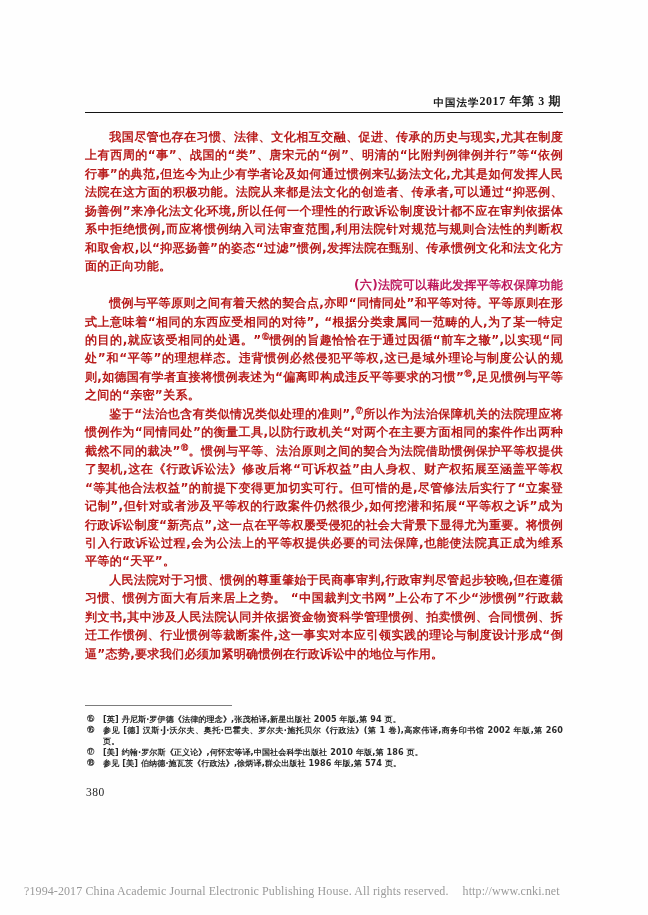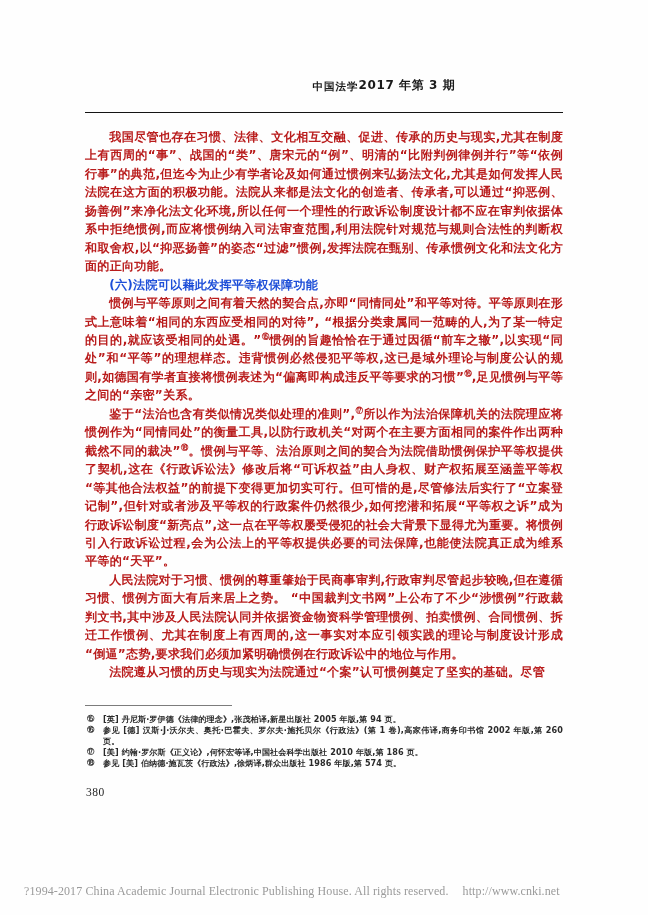--- a/index.html
+++ b/index.html
@@ -31,29 +31,30 @@
     left: 85px;
     top: 0;
     width: 478px;
     height: 915px;
   }
 
   
   .running-head {
     position: absolute;
     left: 0;
-    top: 76px;
+    top: 92px;
     width: 478px;
     height: 18px;
     display: flex;
     align-items: flex-end;
-    justify-content: center;
+    justify-content: flex-end;
     font-size: 10.5px;
     letter-spacing: 0.4px;
     color: #1a1a1a;
+    font-family: Liberation Serif, serif;
   }
   .running-head .journal {
     margin-left: 122px;
     font-weight: 700;
     font-size: 10.5px;
     letter-spacing: 1px;
   }
   .running-head .issue {
     font-weight: 700;
     font-size: 12px;
@@ -89,23 +90,23 @@
     text-indent: 2em;
     word-break: break-all;
   }
 
   p.heading {
     margin: 0;
     font-size: 12.1px;
     line-height: 18.45px;
     letter-spacing: 0.02em;
     font-weight: 700;
-    color: #1d4ed8;
+    color: #be185d;
     text-indent: 2em;
-    text-align: left;
+    text-align: right;
   }
 
   sup.fnref {
     font-size: 7.6px;
     vertical-align: super;
     line-height: 0;
     font-weight: 600;
     letter-spacing: 0;
   }
 
@@ -195,23 +196,22 @@
 
       <p class="para">我国尽管也存在习惯、法律、文化相互交融、促进、传承的历史与现实,尤其在制度上有西周的“事”、战国的“类”、唐宋元的“例”、明清的“比附判例律例并行”等“依例行事”的典范,但迄今为止少有学者论及如何通过惯例来弘扬法文化,尤其是如何发挥人民法院在这方面的积极功能。法院从来都是法文化的创造者、传承者,可以通过“抑恶例、扬善例”来净化法文化环境,所以任何一个理性的行政诉讼制度设计都不应在审判依据体系中拒绝惯例,而应将惯例纳入司法审查范围,利用法院针对规范与规则合法性的判断权和取舍权,以“抑恶扬善”的姿态“过滤”惯例,发挥法院在甄别、传承惯例文化和法文化方面的正向功能。</p>
 
       <p class="heading">(六)法院可以藉此发挥平等权保障功能</p>
 
       <p class="para"><span>惯例与平等原则之间有着天然的契合点,亦即“同情同处”和平等对待。平等原则在形式上意味着“相同的东西应受相同的对待”, “根据分类隶属同一范畴的人,为了某一特定的目的,就应该受相同的处遇。”</span><sup class="fnref">⑮</sup><span>惯例的旨趣恰恰在于通过因循“前车之辙”,以实现“同处”和“平等”的理想样态。违背惯例必然侵犯平等权,这已是域外理论与制度公认的规则,如德国有学者直接将惯例表述为“偏离即构成违反平等要求的习惯”</span><sup class="fnref">⑯</sup><span>,足见惯例与平等之间的“亲密”关系。</span></p>
 
       <p class="para"><span>鉴于“法治也含有类似情况类似处理的准则”,</span><sup class="fnref">⑰</sup><span>所以作为法治保障机关的法院理应将惯例作为“同情同处”的衡量工具,以防行政机关“对两个在主要方面相同的案件作出两种截然不同的裁决”</span><sup class="fnref">⑱</sup><span>。惯例与平等、法治原则之间的契合为法院借助惯例保护平等权提供了契机,这在《行政诉讼法》修改后将“可诉权益”由人身权、财产权拓展至涵盖平等权“等其他合法权益”的前提下变得更加切实可行。但可惜的是,尽管修法后实行了“立案登记制”,但针对或者涉及平等权的行政案件仍然很少,如何挖潜和拓展“平等权之诉”成为行政诉讼制度“新亮点”,这一点在平等权屡受侵犯的社会大背景下显得尤为重要。将惯例引入行政诉讼过程,会为公法上的平等权提供必要的司法保障,也能使法院真正成为维系平等的“天平”。</span></p>
 
 
-      <p class="para">人民法院对于习惯、惯例的尊重肇始于民商事审判,行政审判尽管起步较晚,但在遵循习惯、惯例方面大有后来居上之势。 “中国裁判文书网”上公布了不少“涉惯例”行政裁判文书,其中涉及人民法院认同并依据资金物资科学管理惯例、拍卖惯例、合同惯例、拆迁工作惯例、尤其在制度上有西周的,这一事实对本应引领实践的理论与制度设计形成“倒逼”态势,要求我们必须加紧明确惯例在行政诉讼中的地位与作用。</p>
-
-      <p class="para">法院遵从习惯的历史与现实为法院通过“个案”认可惯例奠定了坚实的基础。尽管</p>
+      <p class="para">人民法院对于习惯、惯例的尊重肇始于民商事审判,行政审判尽管起步较晚,但在遵循习惯、惯例方面大有后来居上之势。 “中国裁判文书网”上公布了不少“涉惯例”行政裁判文书,其中涉及人民法院认同并依据资金物资科学管理惯例、拍卖惯例、合同惯例、拆迁工作惯例、行业惯例等裁断案件,这一事实对本应引领实践的理论与制度设计形成“倒逼”态势,要求我们必须加紧明确惯例在行政诉讼中的地位与作用。</p>
+
 
     </div>
 
     <div class="fn-rule"></div>
 
     <div class="footnotes">
       <div class="fn-item">
         <span class="fn-marker">⑮</span>
         <span class="fn-text">[英] 丹尼斯·罗伊德《法律的理念》,张茂柏译,新星出版社 2005 年版,第 94 页。</span>
       </div>

